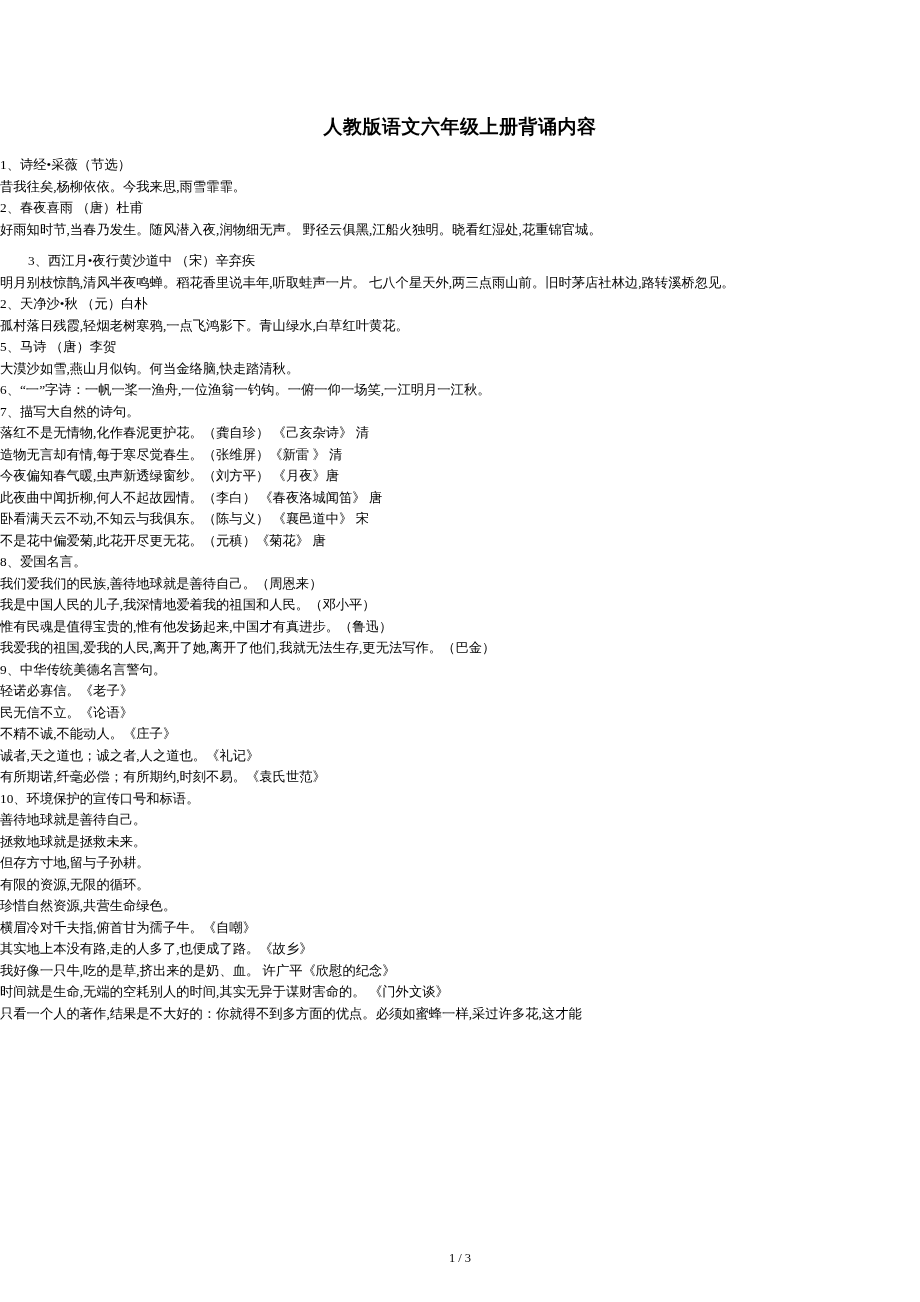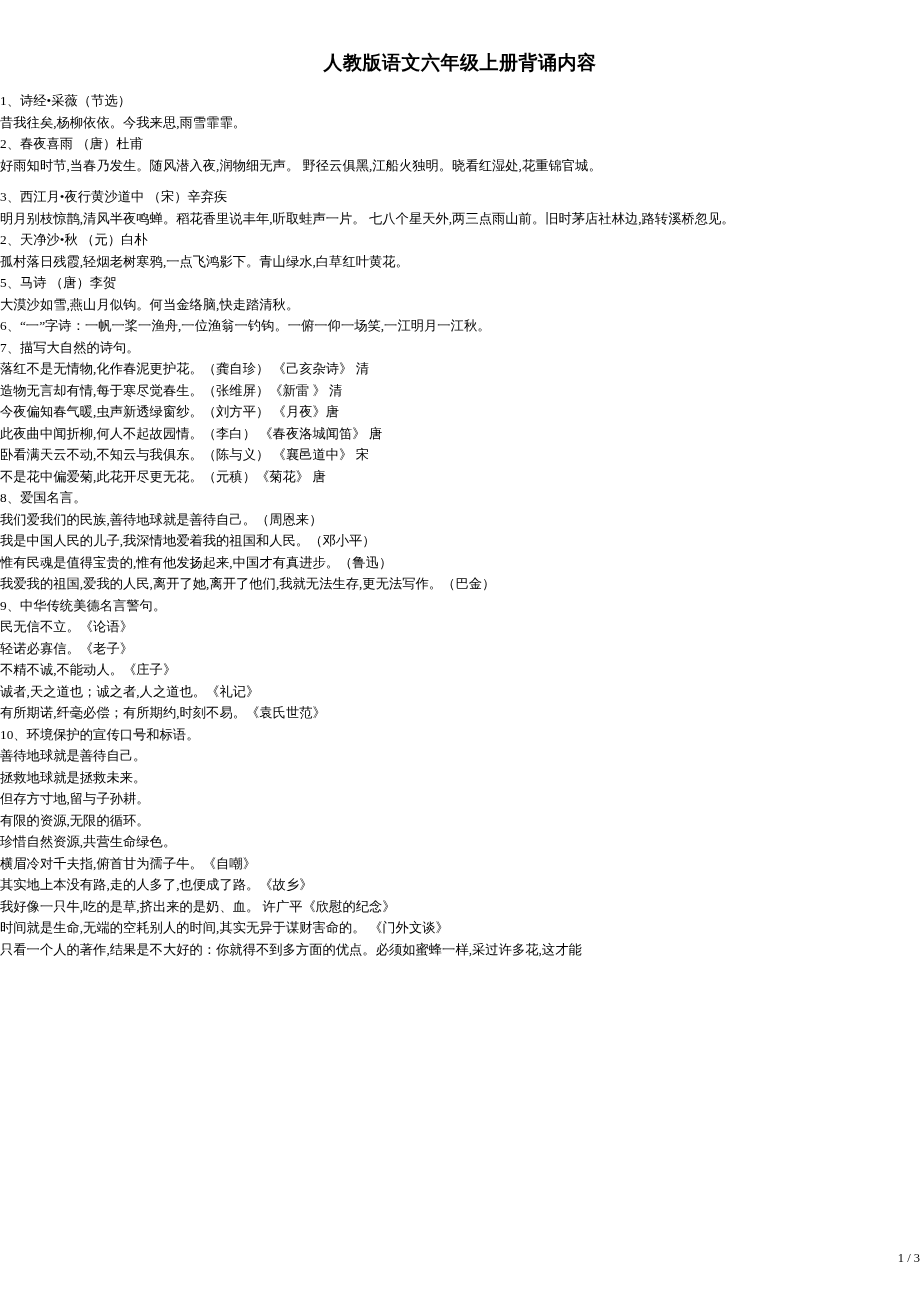--- a/index.html
+++ b/index.html
@@ -20,42 +20,43 @@
     box-sizing: border-box;
     padding: 0;
     position: relative;
     overflow: hidden;
   }
   .doc-title {
     text-align: center;
     font-size: 19px;
     font-weight: bold;
     margin: 0;
-    padding-top: 50px;
+    padding-top: 114px;
     padding-bottom: 14px;
     letter-spacing: 0.5px;
   }
   .content {
     padding-right: 60px;
   }
   .line {
     font-size: 13.3px;
     line-height: 21.5px;
     white-space: pre-wrap;
     word-break: break-all;
   }
   .line.gap-before {
     margin-top: 10px;
+    margin-left: 28px;
   }
   .footer {
     position: absolute;
     bottom: 36px;
     left: 0;
     width: 920px;
-    text-align: right;
+    text-align: center;
     font-size: 12.5px;
   }
 </style>
 </head>
 <body>
 
 <div class="page">
   <h1 class="doc-title">人教版语文六年级上册背诵内容</h1>
   <div class="content">
       <div class="line">1、诗经•采薇（节选）</div>
@@ -75,22 +76,22 @@
       <div class="line">今夜偏知春气暖,虫声新透绿窗纱。（刘方平） 《月夜》唐</div>
       <div class="line">此夜曲中闻折柳,何人不起故园情。（李白） 《春夜洛城闻笛》 唐</div>
       <div class="line">卧看满天云不动,不知云与我俱东。（陈与义） 《襄邑道中》 宋</div>
       <div class="line">不是花中偏爱菊,此花开尽更无花。（元稹）《菊花》 唐</div>
       <div class="line">8、爱国名言。</div>
       <div class="line">我们爱我们的民族,善待地球就是善待自己。（周恩来）</div>
       <div class="line">我是中国人民的儿子,我深情地爱着我的祖国和人民。（邓小平）</div>
       <div class="line">惟有民魂是值得宝贵的,惟有他发扬起来,中国才有真进步。（鲁迅）</div>
       <div class="line">我爱我的祖国,爱我的人民,离开了她,离开了他们,我就无法生存,更无法写作。（巴金）</div>
       <div class="line">9、中华传统美德名言警句。</div>
+      <div class="line">轻诺必寡信。《老子》</div>
       <div class="line">民无信不立。《论语》</div>
-      <div class="line">轻诺必寡信。《老子》</div>
       <div class="line">不精不诚,不能动人。《庄子》</div>
       <div class="line">诚者,天之道也；诚之者,人之道也。《礼记》</div>
       <div class="line">有所期诺,纤毫必偿；有所期约,时刻不易。《袁氏世范》</div>
       <div class="line">10、环境保护的宣传口号和标语。</div>
       <div class="line">善待地球就是善待自己。</div>
       <div class="line">拯救地球就是拯救未来。</div>
       <div class="line">但存方寸地,留与子孙耕。</div>
       <div class="line">有限的资源,无限的循环。</div>
       <div class="line">珍惜自然资源,共营生命绿色。</div>
       <div class="line">横眉冷对千夫指,俯首甘为孺子牛。《自嘲》</div>

